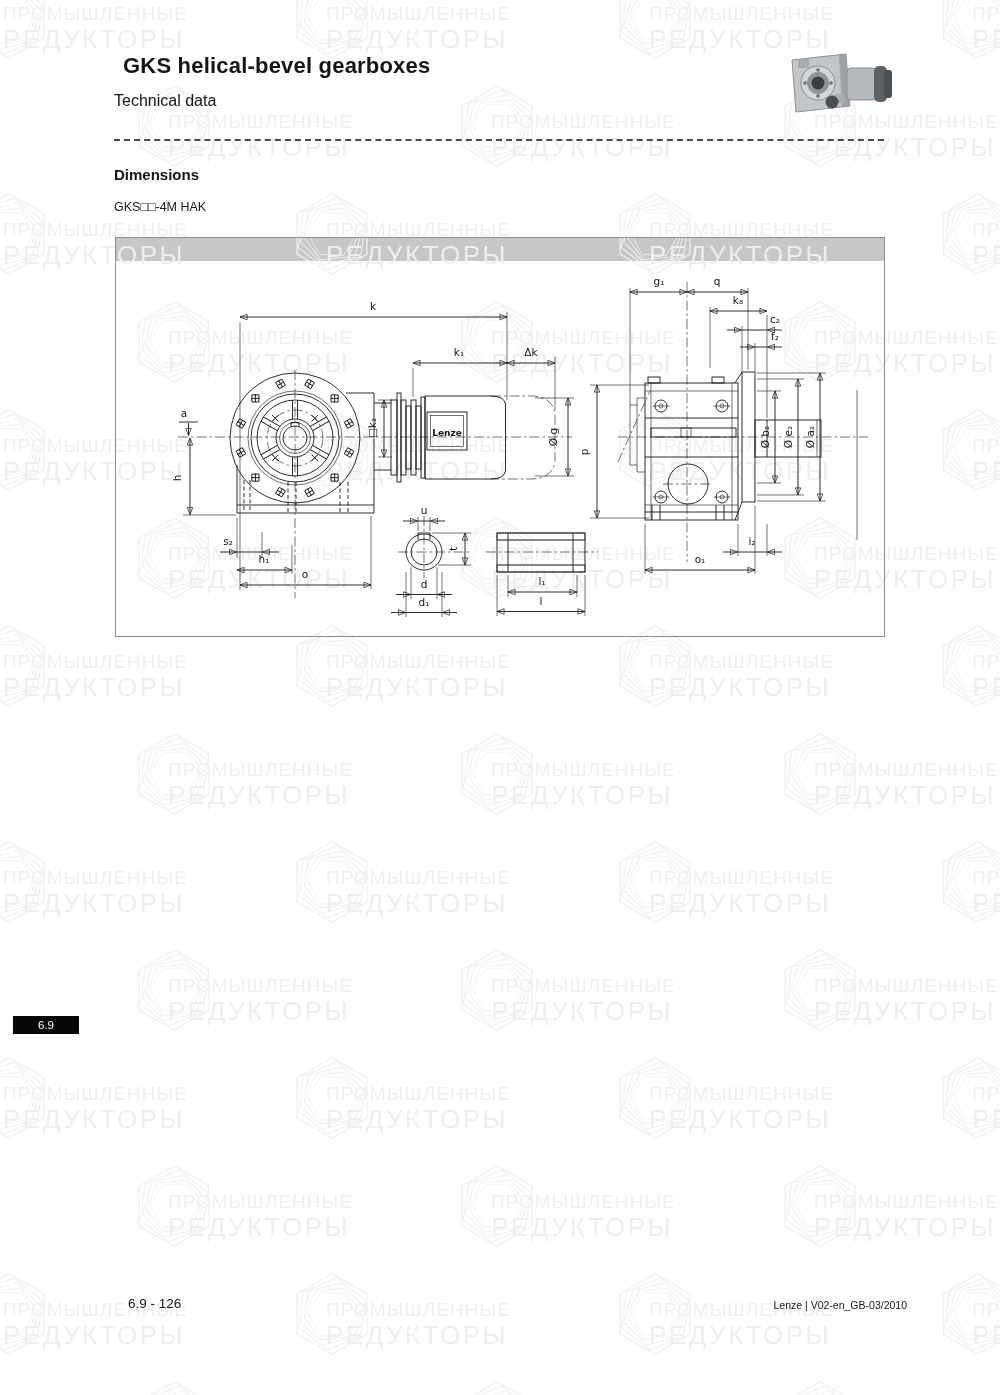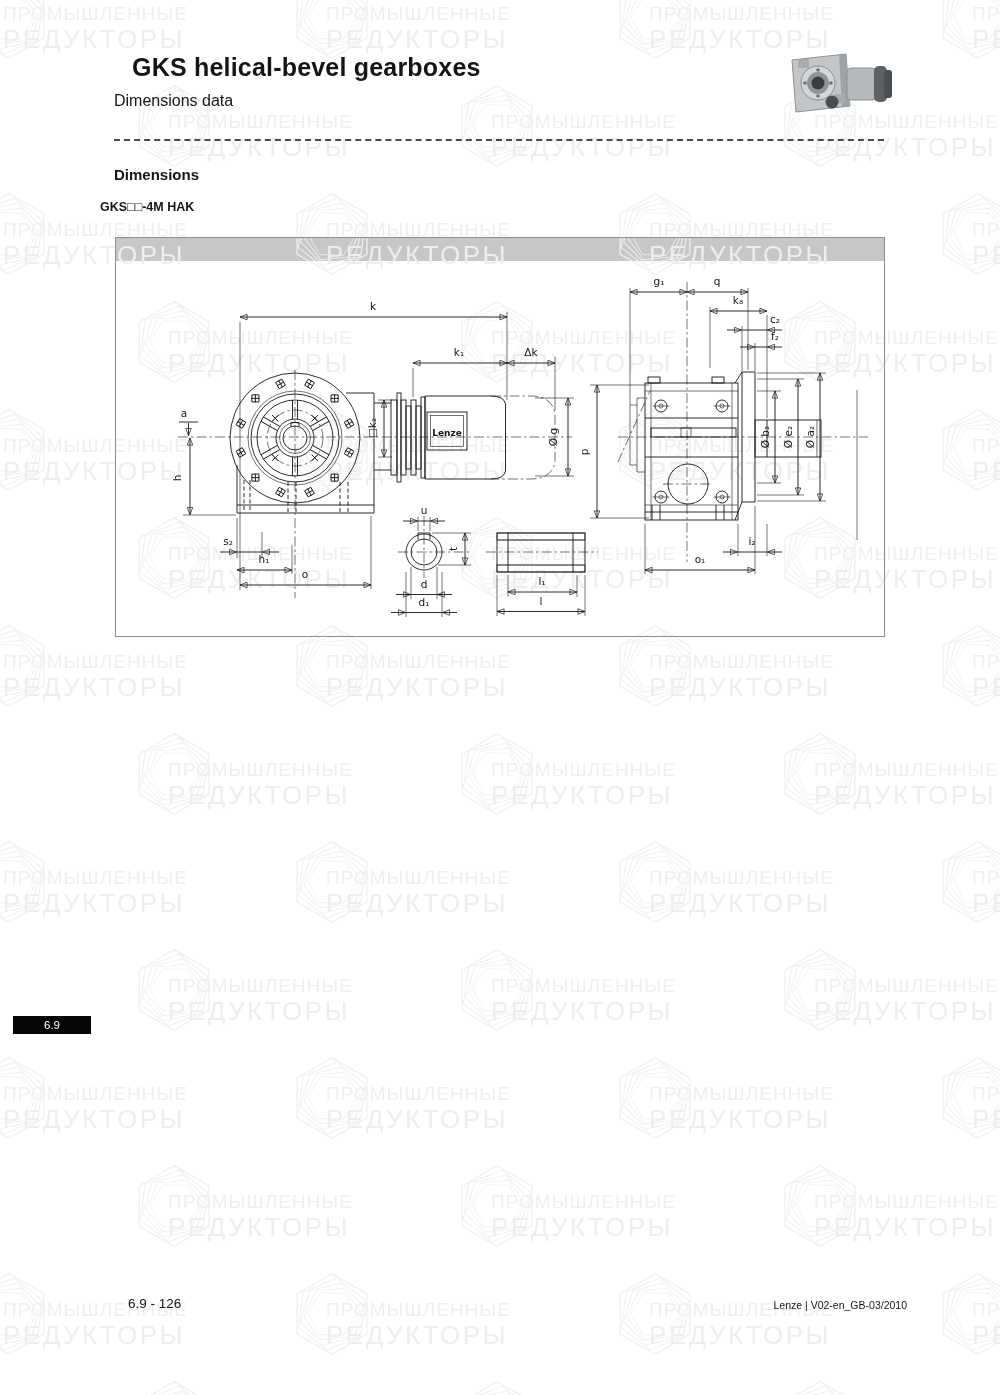--- a/index.html
+++ b/index.html
@@ -1,24 +1,24 @@
 <!DOCTYPE html>
 <html><head>
 <meta charset="utf-8">
 <style>
   html,body{margin:0;padding:0}
   body{width:1000px;height:1395px;position:relative;background:#fff;overflow:hidden;
        font-family:"Liberation Sans","DejaVu Sans",sans-serif;color:#151515}
   .txt{position:absolute;z-index:2;white-space:nowrap}
-  .t-title{left:132px;top:53px;font-size:25px;font-weight:600;letter-spacing:.2px}
+  .t-title{left:123px;top:53px;font-size:22px;font-weight:600;letter-spacing:.2px}
   .t-sub{left:114px;top:92px;font-size:16px}
   .rule{position:absolute;left:114px;top:139px;width:770px;border-top:2px dashed #4a4a4a;z-index:2}
   .t-dims{left:114px;top:166px;font-size:15px;font-weight:bold}
-  .t-model{left:100px;top:200px;font-size:12.5px;font-weight:bold}
-  .tab{position:absolute;left:13px;top:1016px;width:78px;height:18px;background:#060606;color:#fff;
+  .t-model{left:114px;top:200px;font-size:12.5px;font-weight:normal}
+  .tab{position:absolute;left:13px;top:1016px;width:66px;height:18px;background:#060606;color:#fff;
        font-size:11.5px;line-height:18px;text-align:center;z-index:2}
   .f-l{left:128px;top:1296px;font-size:13.5px}
   .f-r{left:auto;right:93px;top:1299px;font-size:10.5px}
   
   #wm-layer{position:absolute;inset:0;z-index:1;pointer-events:none}
   .wm{position:absolute;width:250px;height:100px}
   .wm svg{position:absolute;left:0;top:0}
   .wm svg polygon{fill:none;stroke:#f0f0f0;stroke-width:1.4}
   .wm-t{position:absolute;left:38px;top:34px;white-space:nowrap;line-height:1.08}
   .wm-l1{font-size:19px;letter-spacing:1px;color:#efefef}
@@ -664,21 +664,21 @@
         <polygon transform="rotate(0) scale(1)" points="0,-44 38.1,-22 38.1,22 0,44 -38.1,22 -38.1,-22"></polygon>
         <polygon transform="rotate(8) scale(0.9)" points="0,-44 38.1,-22 38.1,22 0,44 -38.1,22 -38.1,-22"></polygon>
         <polygon transform="rotate(16) scale(0.8)" points="0,-44 38.1,-22 38.1,22 0,44 -38.1,22 -38.1,-22"></polygon>
         <polygon transform="rotate(24) scale(0.7)" points="0,-44 38.1,-22 38.1,22 0,44 -38.1,22 -38.1,-22"></polygon>
         <polygon transform="rotate(32) scale(0.6)" points="0,-44 38.1,-22 38.1,22 0,44 -38.1,22 -38.1,-22"></polygon>
       </svg>
     </div>
   </div>
 
 <div class="txt t-title">GKS helical-bevel gearboxes</div>
-<div class="txt t-sub">Dimensions data</div>
+<div class="txt t-sub">Technical data</div>
 <div class="rule"></div>
 <div class="txt t-dims">Dimensions</div>
 <div class="txt t-model">GKS□□-4M HAK</div>
 
 <svg class="photo" width="112" height="72" viewBox="0 0 110 72">
   <path d="M8,14 L62,8 L66,60 L12,66 Z" fill="#c2c6c9" stroke="#8b9094" stroke-width="1"></path>
   <path d="M62,8 L66,60 L58,61 L55,9 Z" fill="#9da2a6" stroke="none"></path>
   <rect x="14" y="13" width="11" height="9" fill="#a7acb0" stroke="none"></rect>
   <rect x="50" y="48" width="11" height="9" fill="#a7acb0" stroke="none"></rect>
   <circle cx="34" cy="37" r="17" fill="#d4d7d9" stroke="#888d91" stroke-width="1"></circle>

